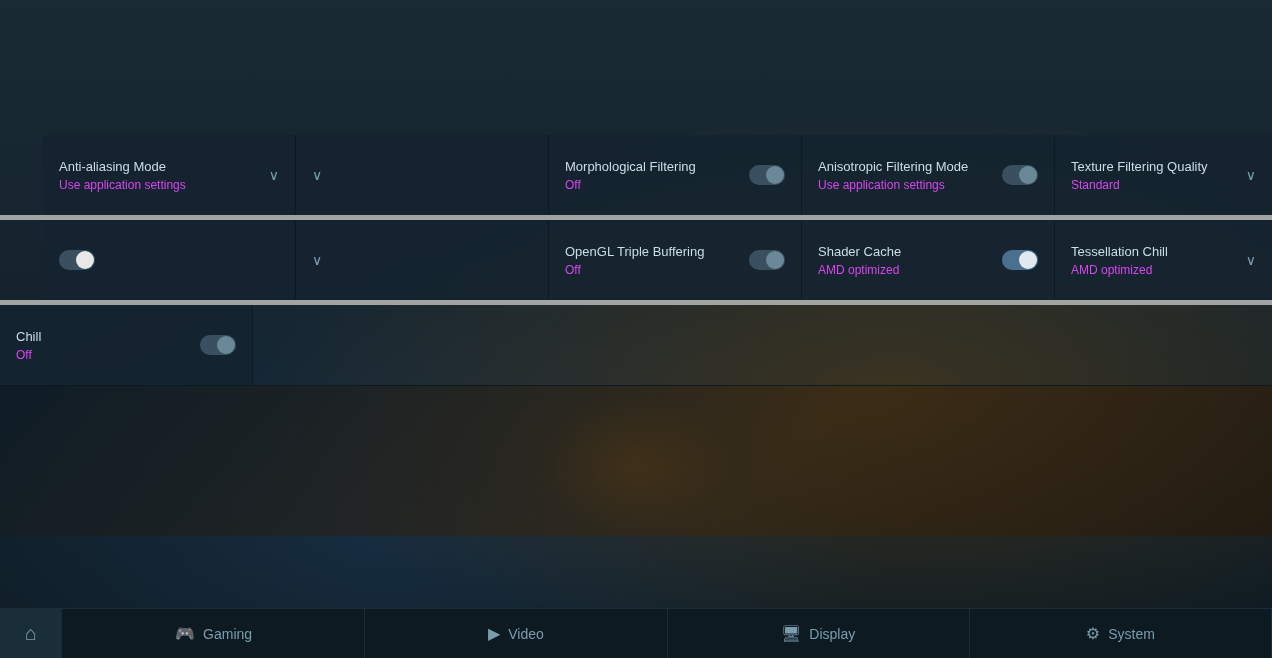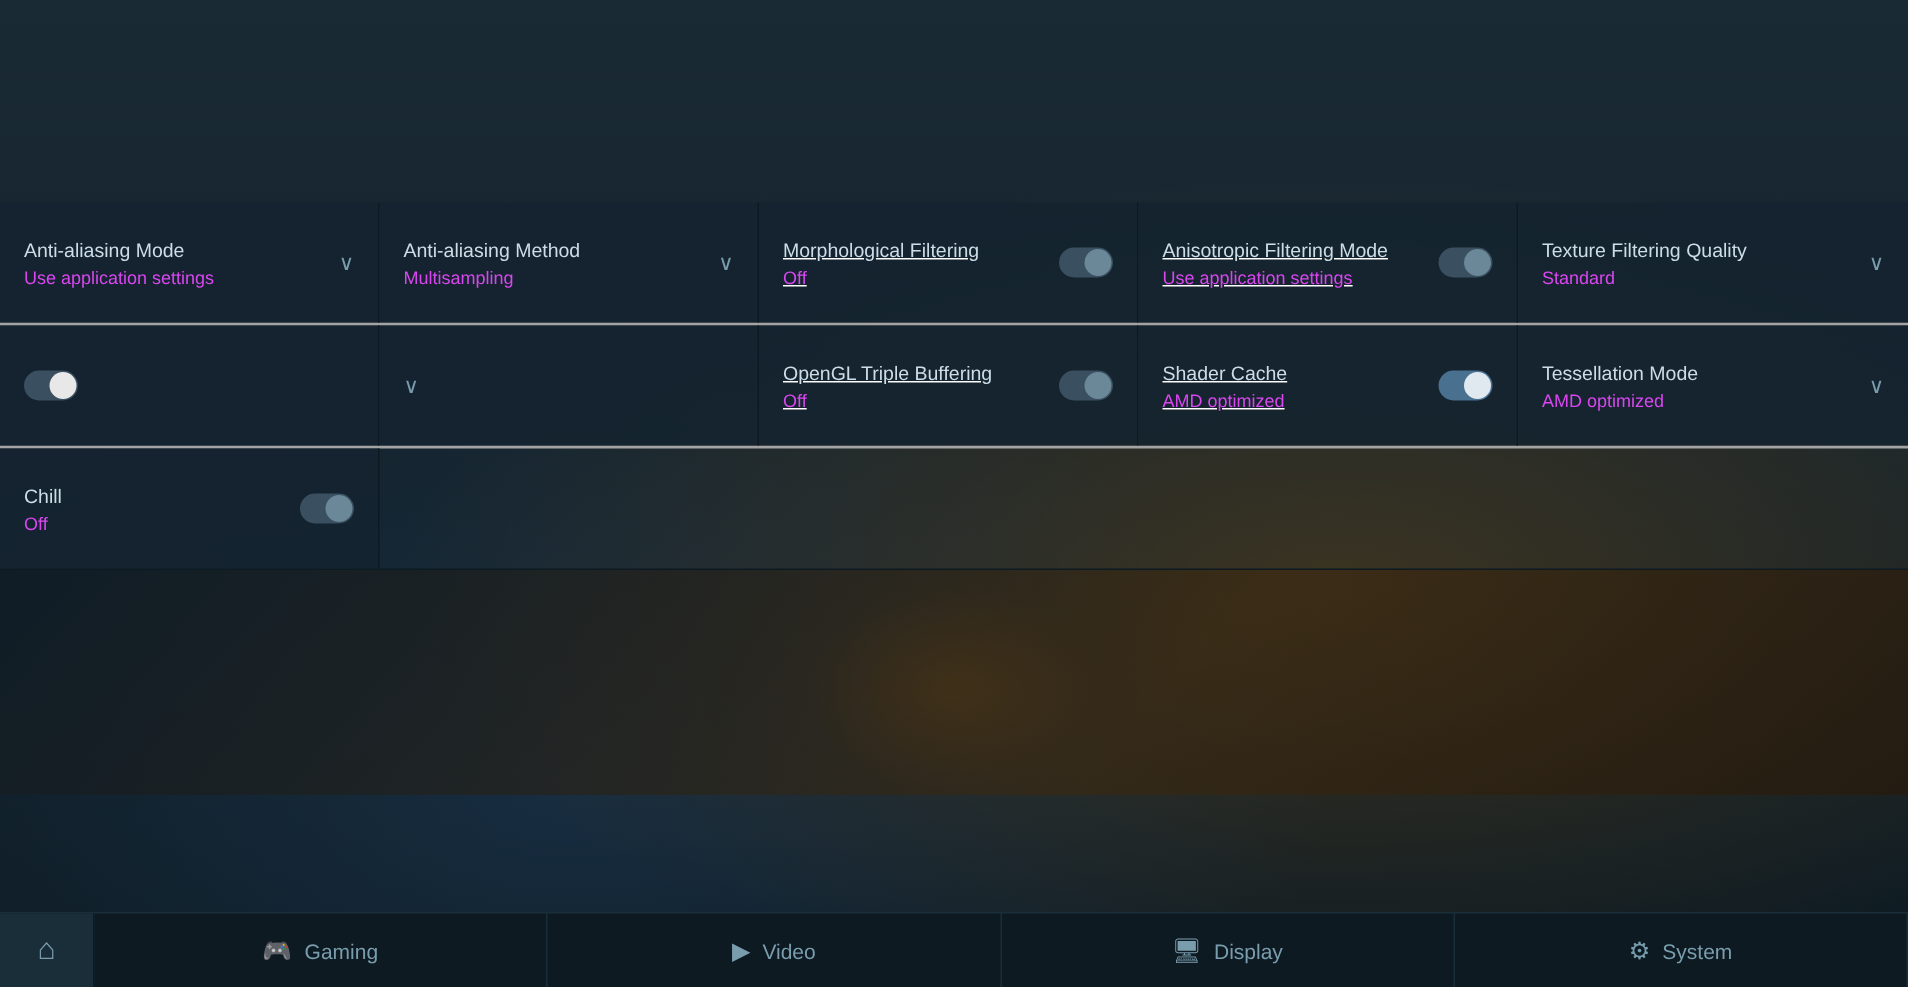--- a/index.html
+++ b/index.html
@@ -100,21 +100,22 @@
     }
     .reset-btn {
       color: #a0b8c8;
       font-size: 13px;
       cursor: pointer;
     }
 
     .settings-row {
       display: grid;
       grid-template-columns: 253px 253px 253px 253px 1fr;
-      border-bottom: 2px solid #a3a3a3;
+      border-bottom: 5px solid #a3a3a3;
+      padding-left: 43px;
     }
 
     .setting-cell {
       padding: 14px 16px;
       border-right: 1px solid #0d1a22;
       display: flex;
       flex-direction: column;
       justify-content: center;
       min-height: 80px;
       background: rgba(20, 35, 48, 0.9);
@@ -132,21 +133,20 @@
     }
     .setting-value {
       color: #d946ef;
       font-size: 12px;
     }
 
     .setting-with-toggle {
       flex-direction: row;
       align-items: center;
       justify-content: space-between;
-      text-decoration: underline;
     }
     .setting-text-group {
       display: flex;
       flex-direction: column;
     }
 
     .setting-with-dropdown {
       flex-direction: row;
       align-items: center;
       justify-content: space-between;
@@ -276,24 +276,20 @@
 
     <div class="setting-cell setting-with-dropdown">
       <div class="setting-text-group">
         <span class="setting-label">Anti-aliasing Mode</span>
         <span class="setting-value">Use application settings</span>
       </div>
       <span class="dropdown-arrow">∨</span>
     </div>
 
     <div class="setting-cell setting-with-dropdown">
-      <div class="setting-text-group">
-        <span class="setting-label">Anti-aliasing Method</span>
-        <span class="setting-value">Multisampling</span>
-      </div>
       <span class="dropdown-arrow">∨</span>
     </div>
 
     <div class="setting-cell setting-with-toggle">
       <div class="setting-text-group">
         <span class="setting-label">Morphological Filtering</span>
         <span class="setting-value">Off</span>
       </div>
       <div class="toggle toggle-off">
         <div class="toggle-knob"></div>
@@ -347,21 +343,21 @@
         <span class="setting-label">Shader Cache</span>
         <span class="setting-value">AMD optimized</span>
       </div>
       <div class="toggle toggle-on" style="background:#4a7090;">
         <div class="toggle-knob" style="background:#e0e8f0; left:auto; right:1px;"></div>
       </div>
     </div>
 
     <div class="setting-cell setting-with-dropdown">
       <div class="setting-text-group">
-        <span class="setting-label">Tessellation Mode</span>
+        <span class="setting-label">Tessellation Chill</span>
         <span class="setting-value">AMD optimized</span>
       </div>
       <span class="dropdown-arrow">∨</span>
     </div>
 
   </div>
 
   <div style="border-bottom: 1px solid #0d1a22;">
     <div style="width:253px; padding:14px 16px; display:flex; flex-direction:row; align-items:center; justify-content:space-between; min-height:80px; background:rgba(20,35,48,0.9); border-right:1px solid #0d1a22;" class="setting-cell">
       <div class="setting-text-group">

